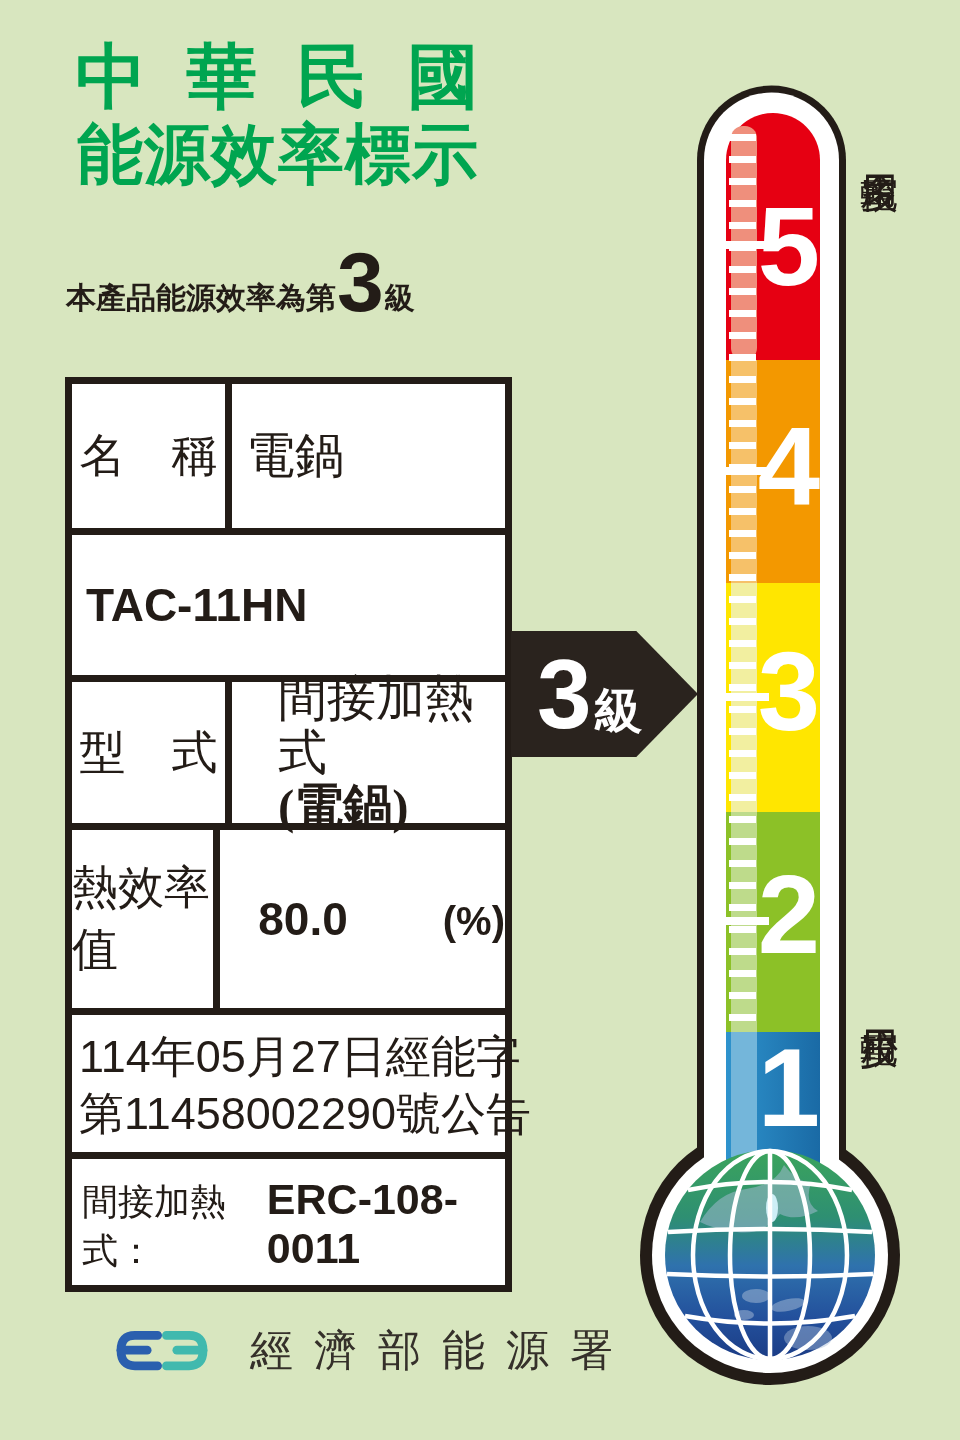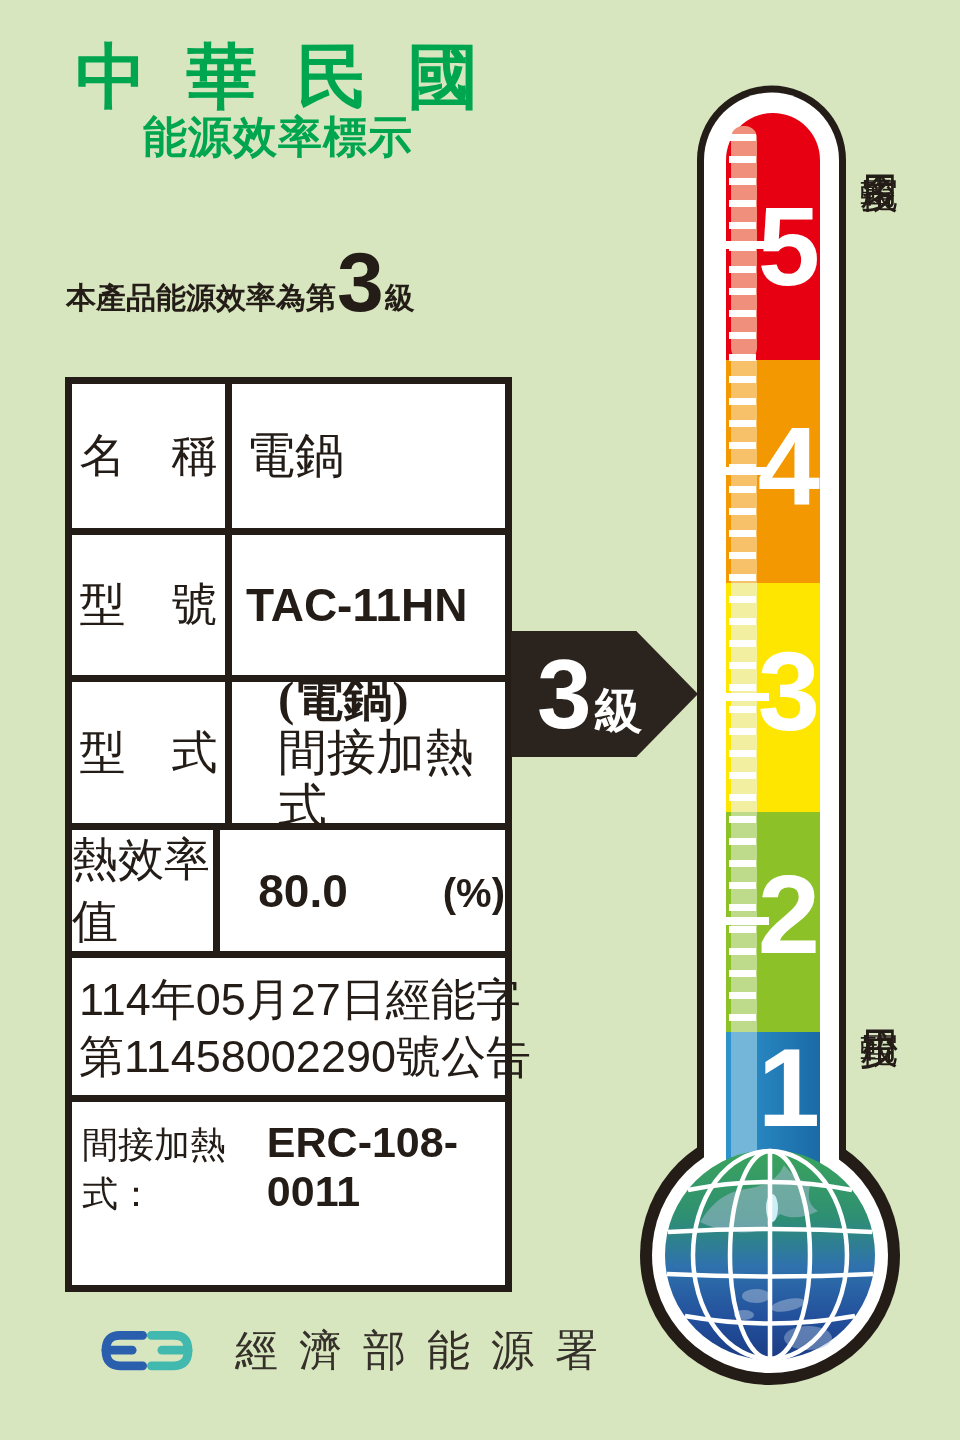--- a/index.html
+++ b/index.html
@@ -3,37 +3,37 @@
 <meta charset="utf-8">
 <style>
   html,body{margin:0;padding:0;}
   .page{position:relative;width:960px;height:1440px;background:#d8e6bf;overflow:hidden;
         font-family:"Liberation Sans",sans-serif;color:#231c17;}
 
   
   .title{position:absolute;left:68px;top:40px;width:420px;text-align:center;
          color:#00a550;font-weight:700;line-height:1.04;}
   .title .l1{font-size:71px;letter-spacing:2px;word-spacing:16px;white-space:nowrap;}
-  .title .l2{font-size:44px;letter-spacing:1px;white-space:nowrap;}
+  .title .l2{font-size:66px;letter-spacing:1px;margin-top:6px;white-space:nowrap;}
   .subtitle{position:absolute;left:66px;top:248px;display:flex;align-items:flex-end;white-space:nowrap;}
   .subtitle .pre,.subtitle .suf{font-size:30px;font-weight:600;line-height:1;padding-bottom:4px;}
   .subtitle .big{font-size:84px;font-weight:800;line-height:.82;margin:0 1px;}
 
   
   .spec{position:absolute;left:65px;top:377px;width:447px;height:915px;box-sizing:border-box;
         border:7px solid #231c17;background:#fff;display:flex;flex-direction:column;}
   .row{display:flex;border-bottom:7px solid #231c17;box-sizing:border-box;}
   .row:last-child{border-bottom:none;flex:1;}
   .cell-label{width:160px;border-right:7px solid #231c17;display:flex;align-items:center;
               justify-content:center;font-size:46px;box-sizing:border-box;}
   .cell-value{flex:1;display:flex;flex-direction:column;justify-content:center;
               padding-left:14px;box-sizing:border-box;}
   .serif{font-family:"Liberation Serif",serif;font-size:49px;}
   .mono-bold{font-weight:700;font-size:46px;letter-spacing:0;}
-  .r1{height:151px;} .r2{height:147px;} .r3{height:148px;gap:32px;} .r4{height:128px;gap:24px;} .r5{height:144px;}
+  .r1{height:151px;} .r2{height:147px;} .r3{height:148px;gap:32px;} .r4{height:185px;gap:24px;} .r5{height:144px;}
   .eff-line{display:flex;align-items:baseline;}
   .eff-unit{font-weight:700;font-size:40px;margin-left:95px;}
   .announce{flex-direction:column;justify-content:center;padding:2px 4px 0 7px;
             font-size:45px;line-height:57px;letter-spacing:0;white-space:nowrap;}
   .reg{flex-direction:row;justify-content:flex-start;align-items:baseline;
        padding:16px 0 0 10px;}
   .reg .lab{font-size:36px;}
   .reg .val{font-size:43px;font-weight:700;margin-left:4px;}
 
   
@@ -45,21 +45,21 @@
 
   
   .thermo{position:absolute;left:600px;top:78px;}
   .thermo text{font-family:"Liberation Sans",sans-serif;font-weight:700;fill:#fff;}
   .v-label{position:absolute;writing-mode:vertical-rl;text-orientation:upright;
            font-size:38px;letter-spacing:0;line-height:1;color:#231c17;}
   .v-more{left:860px;top:145px;}
   .v-less{left:860px;top:1000px;}
 
   
-  .footer{position:absolute;left:99px;top:1322px;display:flex;align-items:center;}
+  .footer{position:absolute;left:114px;top:1322px;display:flex;align-items:center;}
   .footer .agency{font-size:43px;letter-spacing:21px;color:#35302a;margin-left:40px;white-space:nowrap;}
 </style>
 </head>
 <body>
 
 <div class="page">
 
   <div class="title">
     <div class="l1">中 華 民 國</div>
     <div class="l2">能源效率標示</div>
@@ -72,30 +72,29 @@
   </div>
 
   <div class="spec">
     <div class="row r1">
       <div class="cell-label">名　稱</div>
       <div class="cell-value">
           <span class="serif">電鍋</span>
         </div>
     </div>
     <div class="row r2">
-      <div class="cell-label">型　號</div>
       <div class="cell-value">
           <span class="mono-bold">TAC-11HN</span>
         </div>
     </div>
     <div class="row r3">
       <div class="cell-label">型　式</div>
       <div class="cell-value" style="line-height:54px;">
+        <span class="serif">間接加熱式</span>
         <span class="serif" style="font-weight:700;">(電鍋)</span>
-        <span class="serif">間接加熱式</span>
       </div>
     </div>
     <div class="row r4">
       <div class="cell-label">熱效率值</div>
       <div class="cell-value">
         <div class="eff-line">
           <span class="mono-bold">80.0</span>
           <span class="eff-unit">(%)</span>
         </div>
       </div>

